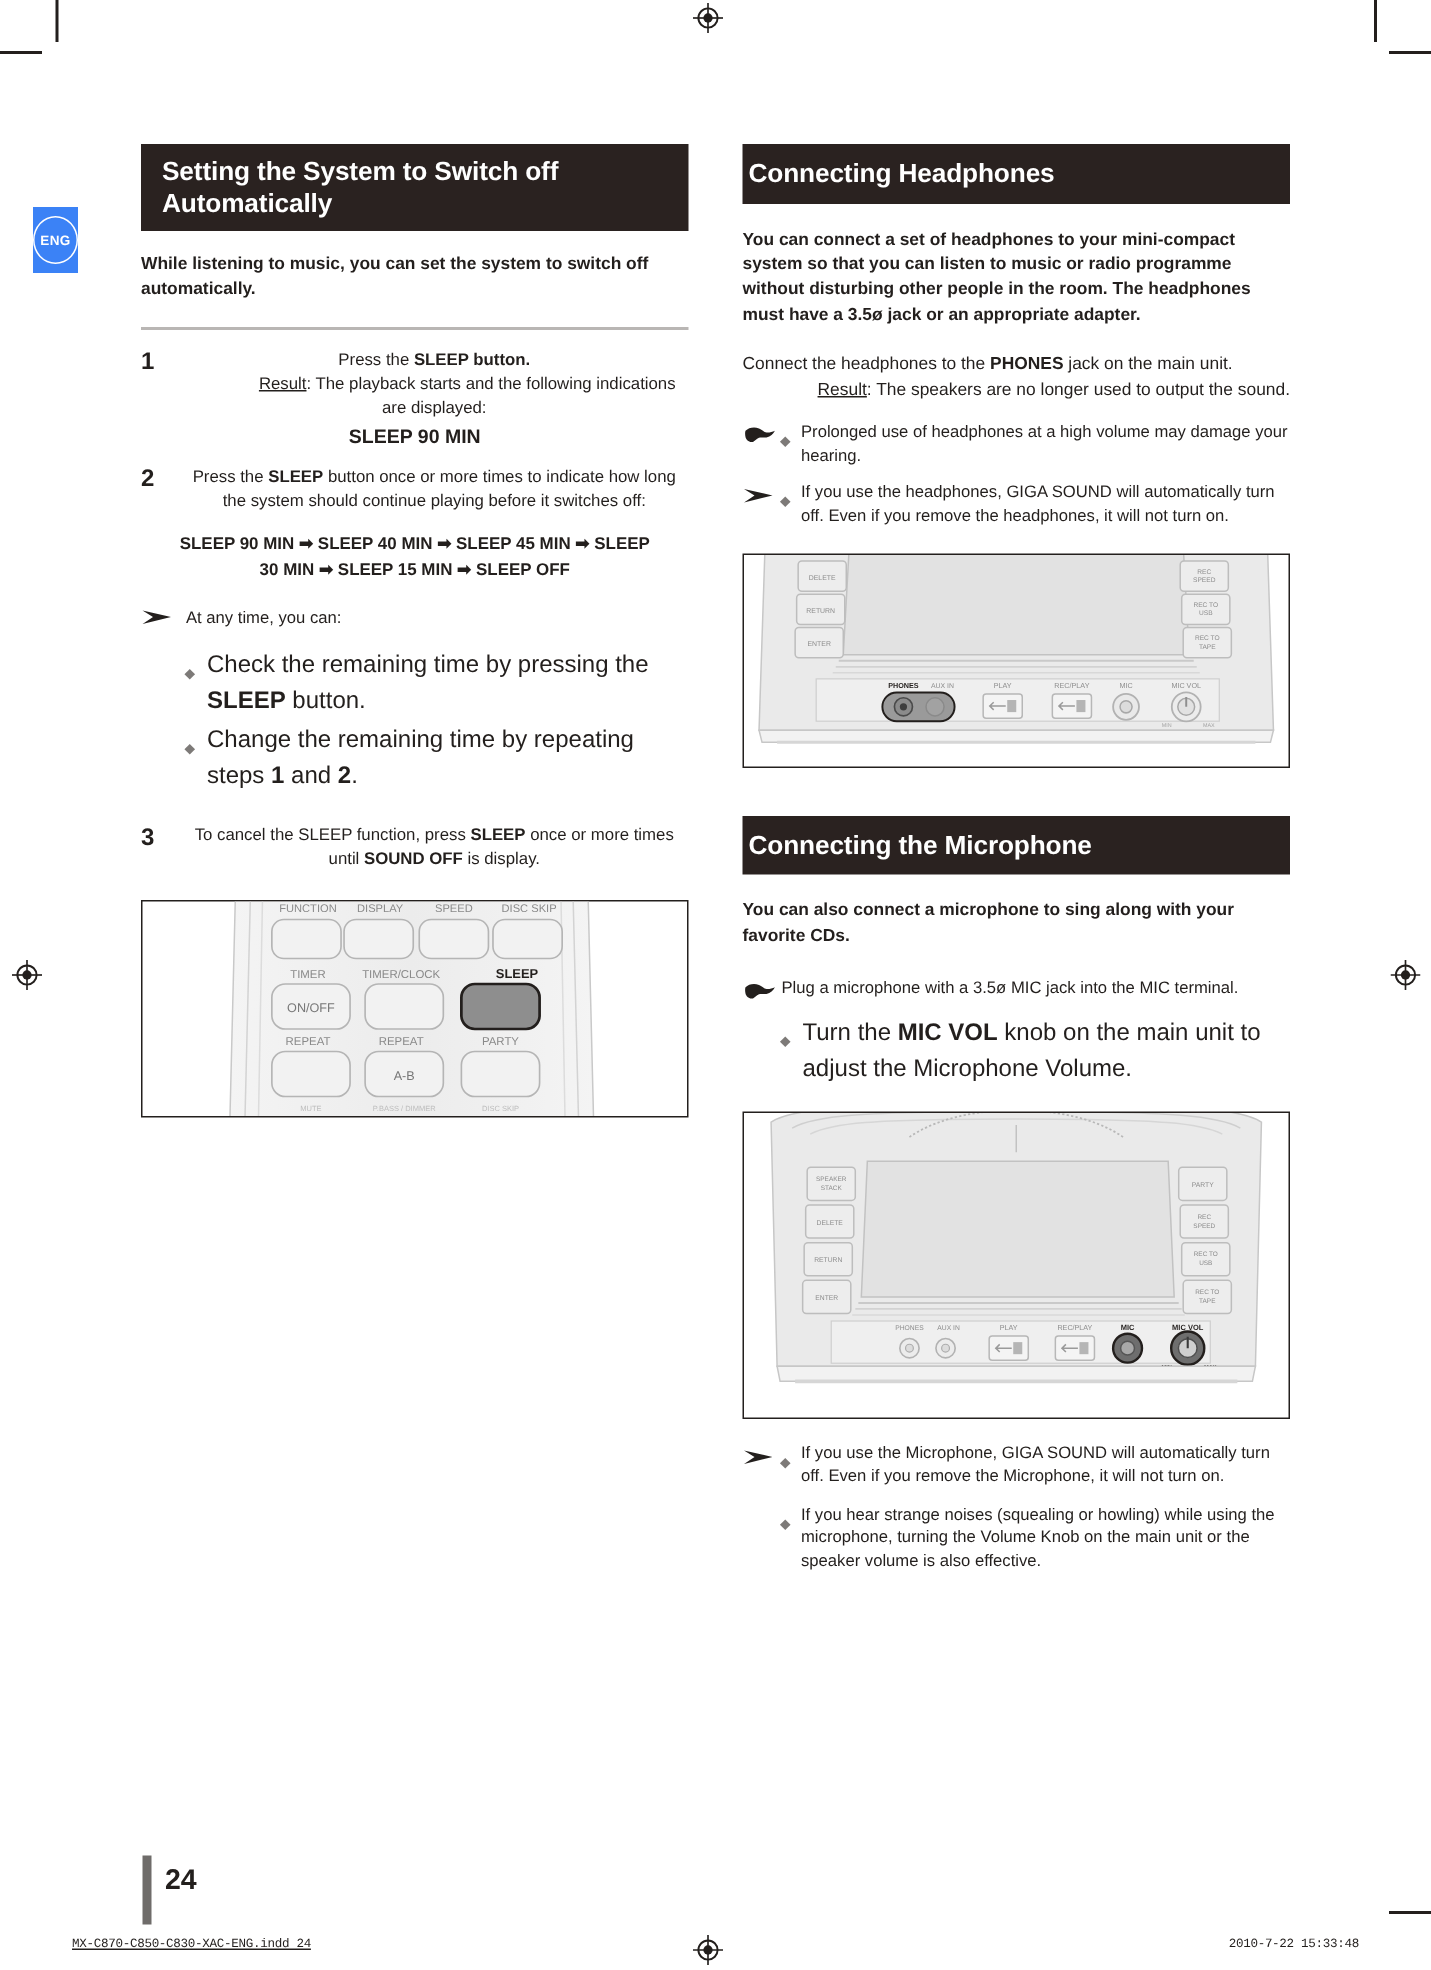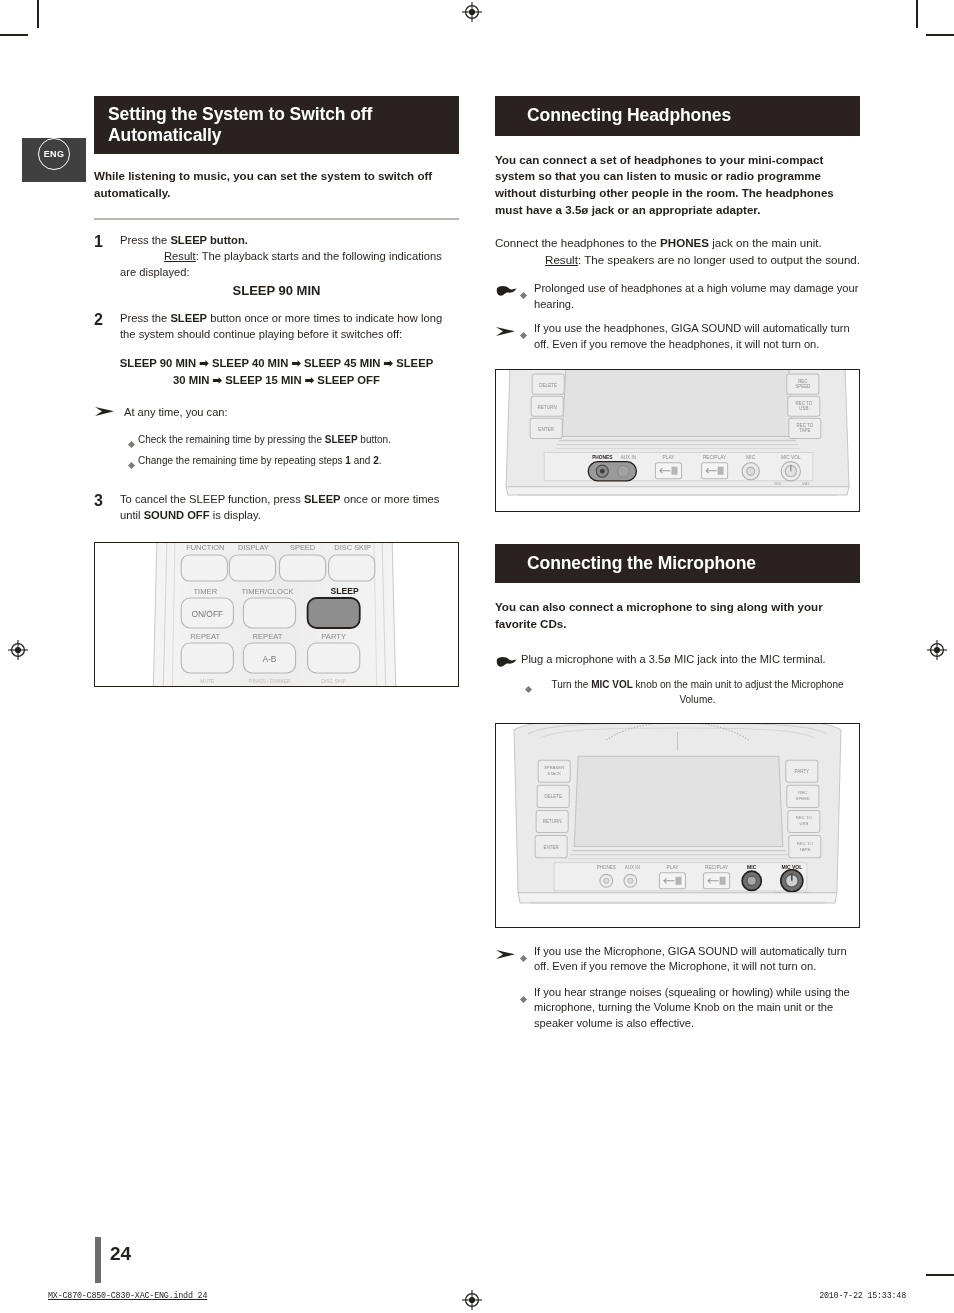--- a/index.html
+++ b/index.html
@@ -5,64 +5,64 @@
   html,body{margin:0;padding:0;background:#ffffff;}
   body{width:954px;height:1313px;position:relative;overflow:hidden;
        font-family:"Liberation Sans",sans-serif;color:#231f1d;}
 
   
   .crop{position:absolute;background:#231f1d;}
   .regmark{position:absolute;width:20px;height:20px;}
   .regmark svg{display:block;}
 
   
-  .lang-badge{position:absolute;left:22px;top:138px;width:64px;height:44px;
-              background:#404040;display:flex;justify-content:center;}
+  .lang-badge{position:absolute;left:22px;top:138px;width:30px;height:44px;
+              background:#3b82f6;display:flex;align-items:center;justify-content:center;}
   .lang-badge .circ{width:30px;height:30px;border-radius:50%;border:1.6px solid #ffffff;
               display:flex;align-items:center;justify-content:center;
               color:#ffffff;font-size:9px;font-weight:bold;letter-spacing:.3px;}
 
   
   .col-left{position:absolute;left:94px;top:96px;width:365px;}
   .col-right{position:absolute;left:495px;top:96px;width:365px;}
 
   
   .sec-head{background:#2a2220;color:#ffffff;font-size:17.5px;font-weight:bold;
-            line-height:1.18;padding:9px 12px 10px 32px;box-sizing:border-box;
+            line-height:1.18;padding:9px 12px 10px 4px;box-sizing:border-box;
             letter-spacing:-0.1px;}
   .sec-head.two-line{padding:8px 12px 9px 14px;}
 
   
   .para{font-size:11.6px;line-height:1.45;margin:14px 0 0 0;font-weight:bold;}
   .para.reg{font-weight:normal;}
   u.res{text-decoration:underline;margin-left:44px;}
   .hr{height:2px;background:#b9b6b4;margin:16px 0 0 0;}
 
   
   .step{display:flex;margin-top:13px;}
   .step .num{font-size:16px;font-weight:bold;width:26px;flex:0 0 26px;
              line-height:1.05;padding-top:1px;}
-  .step .body{flex:1;font-size:11.2px;line-height:1.42;}
+  .step .body{flex:1;font-size:11.2px;line-height:1.42;text-align:center;}
   .centered{text-align:center;font-weight:bold;font-size:13px;margin-top:2px;}
   .flowline{text-align:center;font-weight:bold;font-size:11.3px;
             margin-top:13px;line-height:1.5;}
 
   
   .note{display:flex;margin-top:11px;align-items:flex-start;}
   .note .ico{flex:0 0 30px;width:30px;padding-top:1px;}
   .note .ico svg{display:block;}
   .note .txt{flex:1;font-size:11.1px;line-height:1.4;}
 
   .note-right{display:flex;margin-top:9px;align-items:flex-start;}
   .note-right .ico{flex:0 0 26px;width:26px;padding-top:2px;}
   .note-right .dia{flex:0 0 13px;width:13px;padding-top:3px;}
   .note-right .txt{flex:1;font-size:11.1px;line-height:1.4;}
 
   .sub-list{margin-top:11px;margin-left:30px;}
-  .sub-item{display:flex;font-size:10px;line-height:1.5;margin-top:2px;text-align:center;}
+  .sub-item{display:flex;font-size:16px;line-height:1.5;margin-top:2px;}
   .sub-item .dia{flex:0 0 14px;width:14px;padding-top:4px;}
   .dia-g{display:inline-block;width:5px;height:5px;background:#7d7a78;
          transform:rotate(45deg);}
 
   .arrow-ico{width:22px;height:11px;}
   .hand-ico{width:24px;height:13px;}
 
   
   .figure{border:1.4px solid #231f1d;background:#ffffff;box-sizing:border-box;
           position:relative;overflow:hidden;}

